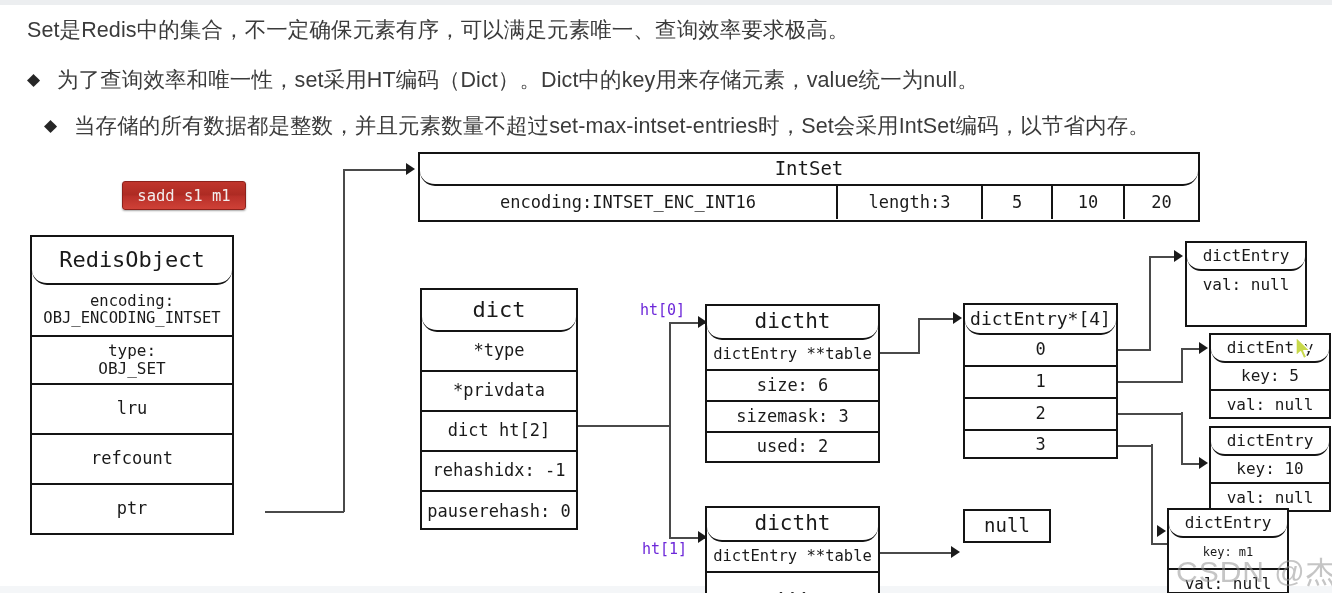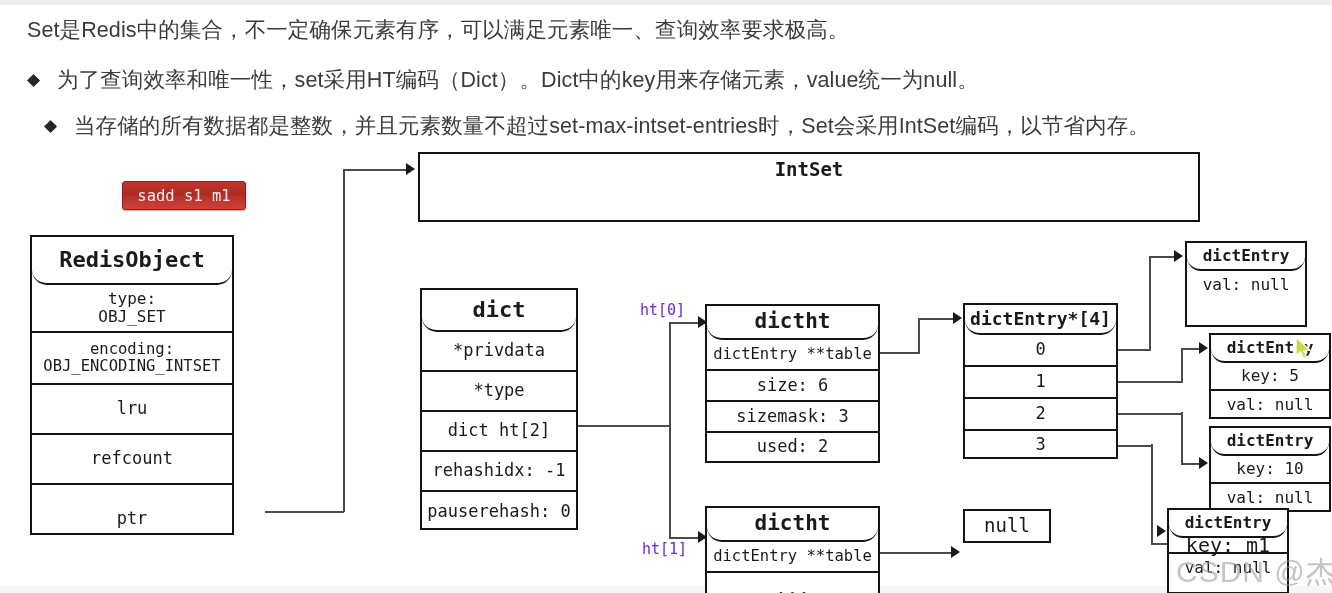--- a/index.html
+++ b/index.html
@@ -40,21 +40,21 @@
     z-index:6;
   }
   .row {
     display:flex; align-items:center; justify-content:center;
     text-align:center;
     border-bottom:2.5px solid #141414;
     white-space:pre;
     line-height:1.12;
   }
   .row:last-child { border-bottom:none; }
-  .hdr { font-weight:bold;border-radius:15px; }
+  .hdr { font-weight:normal;border-radius:15px; }
 
   
   .ln { position:absolute; background:#4a4a4a; z-index:2; }
   .lnh { height:1.6px; }
   .lnv { width:1.6px; }
   .arrow {
     position:absolute; width:0; height:0; z-index:3;
     border-top:6px solid transparent;
     border-bottom:6px solid transparent;
     border-left:9px solid #1a1a1a;
@@ -106,42 +106,49 @@
     </div>
     <div class="tline b2">
       <span class="bullet">◆</span><span>当存储的所有数据都是整数，并且元素数量不超过set-max-intset-entries时，Set会采用IntSet编码，以节省内存。</span>
     </div>
   </div>
 
   <div class="cmd" style="left:86px; top:181px; width:124px; height:29px;margin-left:36px;">sadd s1 m1</div>
 
   <div class="box" style="left:30px; top:235px; width:204px; height:300px;">
     <div class="row hdr" style="height:48px; font-size:22px;">RedisObject</div>
+    <div class="row" style="height:52px; font-size:15.5px;">encoding:
+OBJ_ENCODING_INTSET</div>
     <div class="row" style="height:48px; font-size:16px;">type:
 OBJ_SET</div>
-    <div class="row" style="height:52px; font-size:15.5px;">encoding:
-OBJ_ENCODING_INTSET</div>
     <div class="row" style="height:50px; font-size:17px;">lru</div>
     <div class="row" style="height:50px; font-size:17px;">refcount</div>
-    <div class="row" style="height:47px; font-size:17px;margin-top:10px;">ptr</div>
+    <div class="row" style="height:47px; font-size:17px;">ptr</div>
   </div>
 
   <div class="box" style="left:418px; top:152px; width:782px; height:70px;">
     <div class="row hdr" style="height:32px; font-size:19px; border-bottom-width:2px;">IntSet</div>
+    <div style="display:flex; height:33px;">
+      <div class="row" style="flex:0 0 418px; height:100%; border-bottom:none; border-right:2.5px solid #141414; font-size:17px;">encoding:INTSET_ENC_INT16</div>
+      <div class="row" style="flex:0 0 145px; height:100%; border-bottom:none; border-right:2.5px solid #141414; font-size:17px;">length:3</div>
+      <div class="row" style="flex:0 0 70px; height:100%; border-bottom:none; border-right:2.5px solid #141414; font-size:17px;">5</div>
+      <div class="row" style="flex:0 0 72px; height:100%; border-bottom:none; border-right:2.5px solid #141414; font-size:17px;">10</div>
+      <div class="row" style="flex:1 1 auto; height:100%; border-bottom:none; font-size:17px;">20</div>
+    </div>
   </div>
 
   <div class="ln lnh" style="left:265px; top:511px; width:79px;"></div>
   <div class="ln lnv" style="left:343px; top:169px; height:343px;"></div>
   <div class="ln lnh" style="left:343px; top:169px; width:66px;"></div>
   <div class="arrow" style="left:406px; top:163px;"></div>
 
   <div class="box" style="left:420px; top:288px; width:158px; height:242px;">
     <div class="row hdr" style="height:42px; font-size:22px;">dict</div>
+    <div class="row" style="height:40px; font-size:17px;">*type</div>
     <div class="row" style="height:40px; font-size:17px;">*privdata</div>
-    <div class="row" style="height:40px; font-size:17px;">*type</div>
     <div class="row" style="height:40px; font-size:17px;">dict ht[2]</div>
     <div class="row" style="height:40px; font-size:17px;">rehashidx: -1</div>
     <div class="row" style="height:40px; font-size:17px;">pauserehash: 0</div>
   </div>
 
   <div class="ln lnh" style="left:578px; top:425px; width:92px;"></div>
   <div class="ln lnv" style="left:669px; top:322px; height:216px;"></div>
   <div class="ln lnh" style="left:669px; top:322px; width:36px;"></div>
   <div class="arrow" style="left:698px; top:316px;"></div>
   <div class="ln lnh" style="left:669px; top:537px; width:36px;"></div>
@@ -216,21 +223,21 @@
   </div>
 
   <div class="box" style="left:1209px; top:426px; width:122px; height:86px;">
     <div class="row hdr" style="height:28px; font-size:16px;">dictEntry</div>
     <div class="row" style="height:28px; font-size:16px;">key: 10</div>
     <div class="row" style="height:27px; font-size:16px;">val: null</div>
   </div>
 
   <div class="box" style="left:1167px; top:508px; width:122px; height:86px;">
     <div class="row hdr" style="height:28px; font-size:16px;">dictEntry</div>
-    <div class="row" style="height:16px; font-size:20px;">key: m1</div>
+    <div class="row" style="height:32px; font-size:12px;">key: m1</div>
     <div class="row" style="height:27px; font-size:16px;">val: null</div>
   </div>
 
   <div class="wm" style="left:1176px; top:552px;">CSDN @杰克尼</div>
 
   <div class="cursor" style="left:1294px; top:336px;">
     <svg width="20" height="26" viewBox="0 0 20 26">
       <path d="M2,1 L2,20 L6.6,15.8 L9.6,22.6 L12.8,21.2 L9.8,14.6 L16,14.4 Z" fill="#c8d94a" stroke="#ffffff" stroke-width="1.4" stroke-linejoin="round"></path>
     </svg>
   </div>

